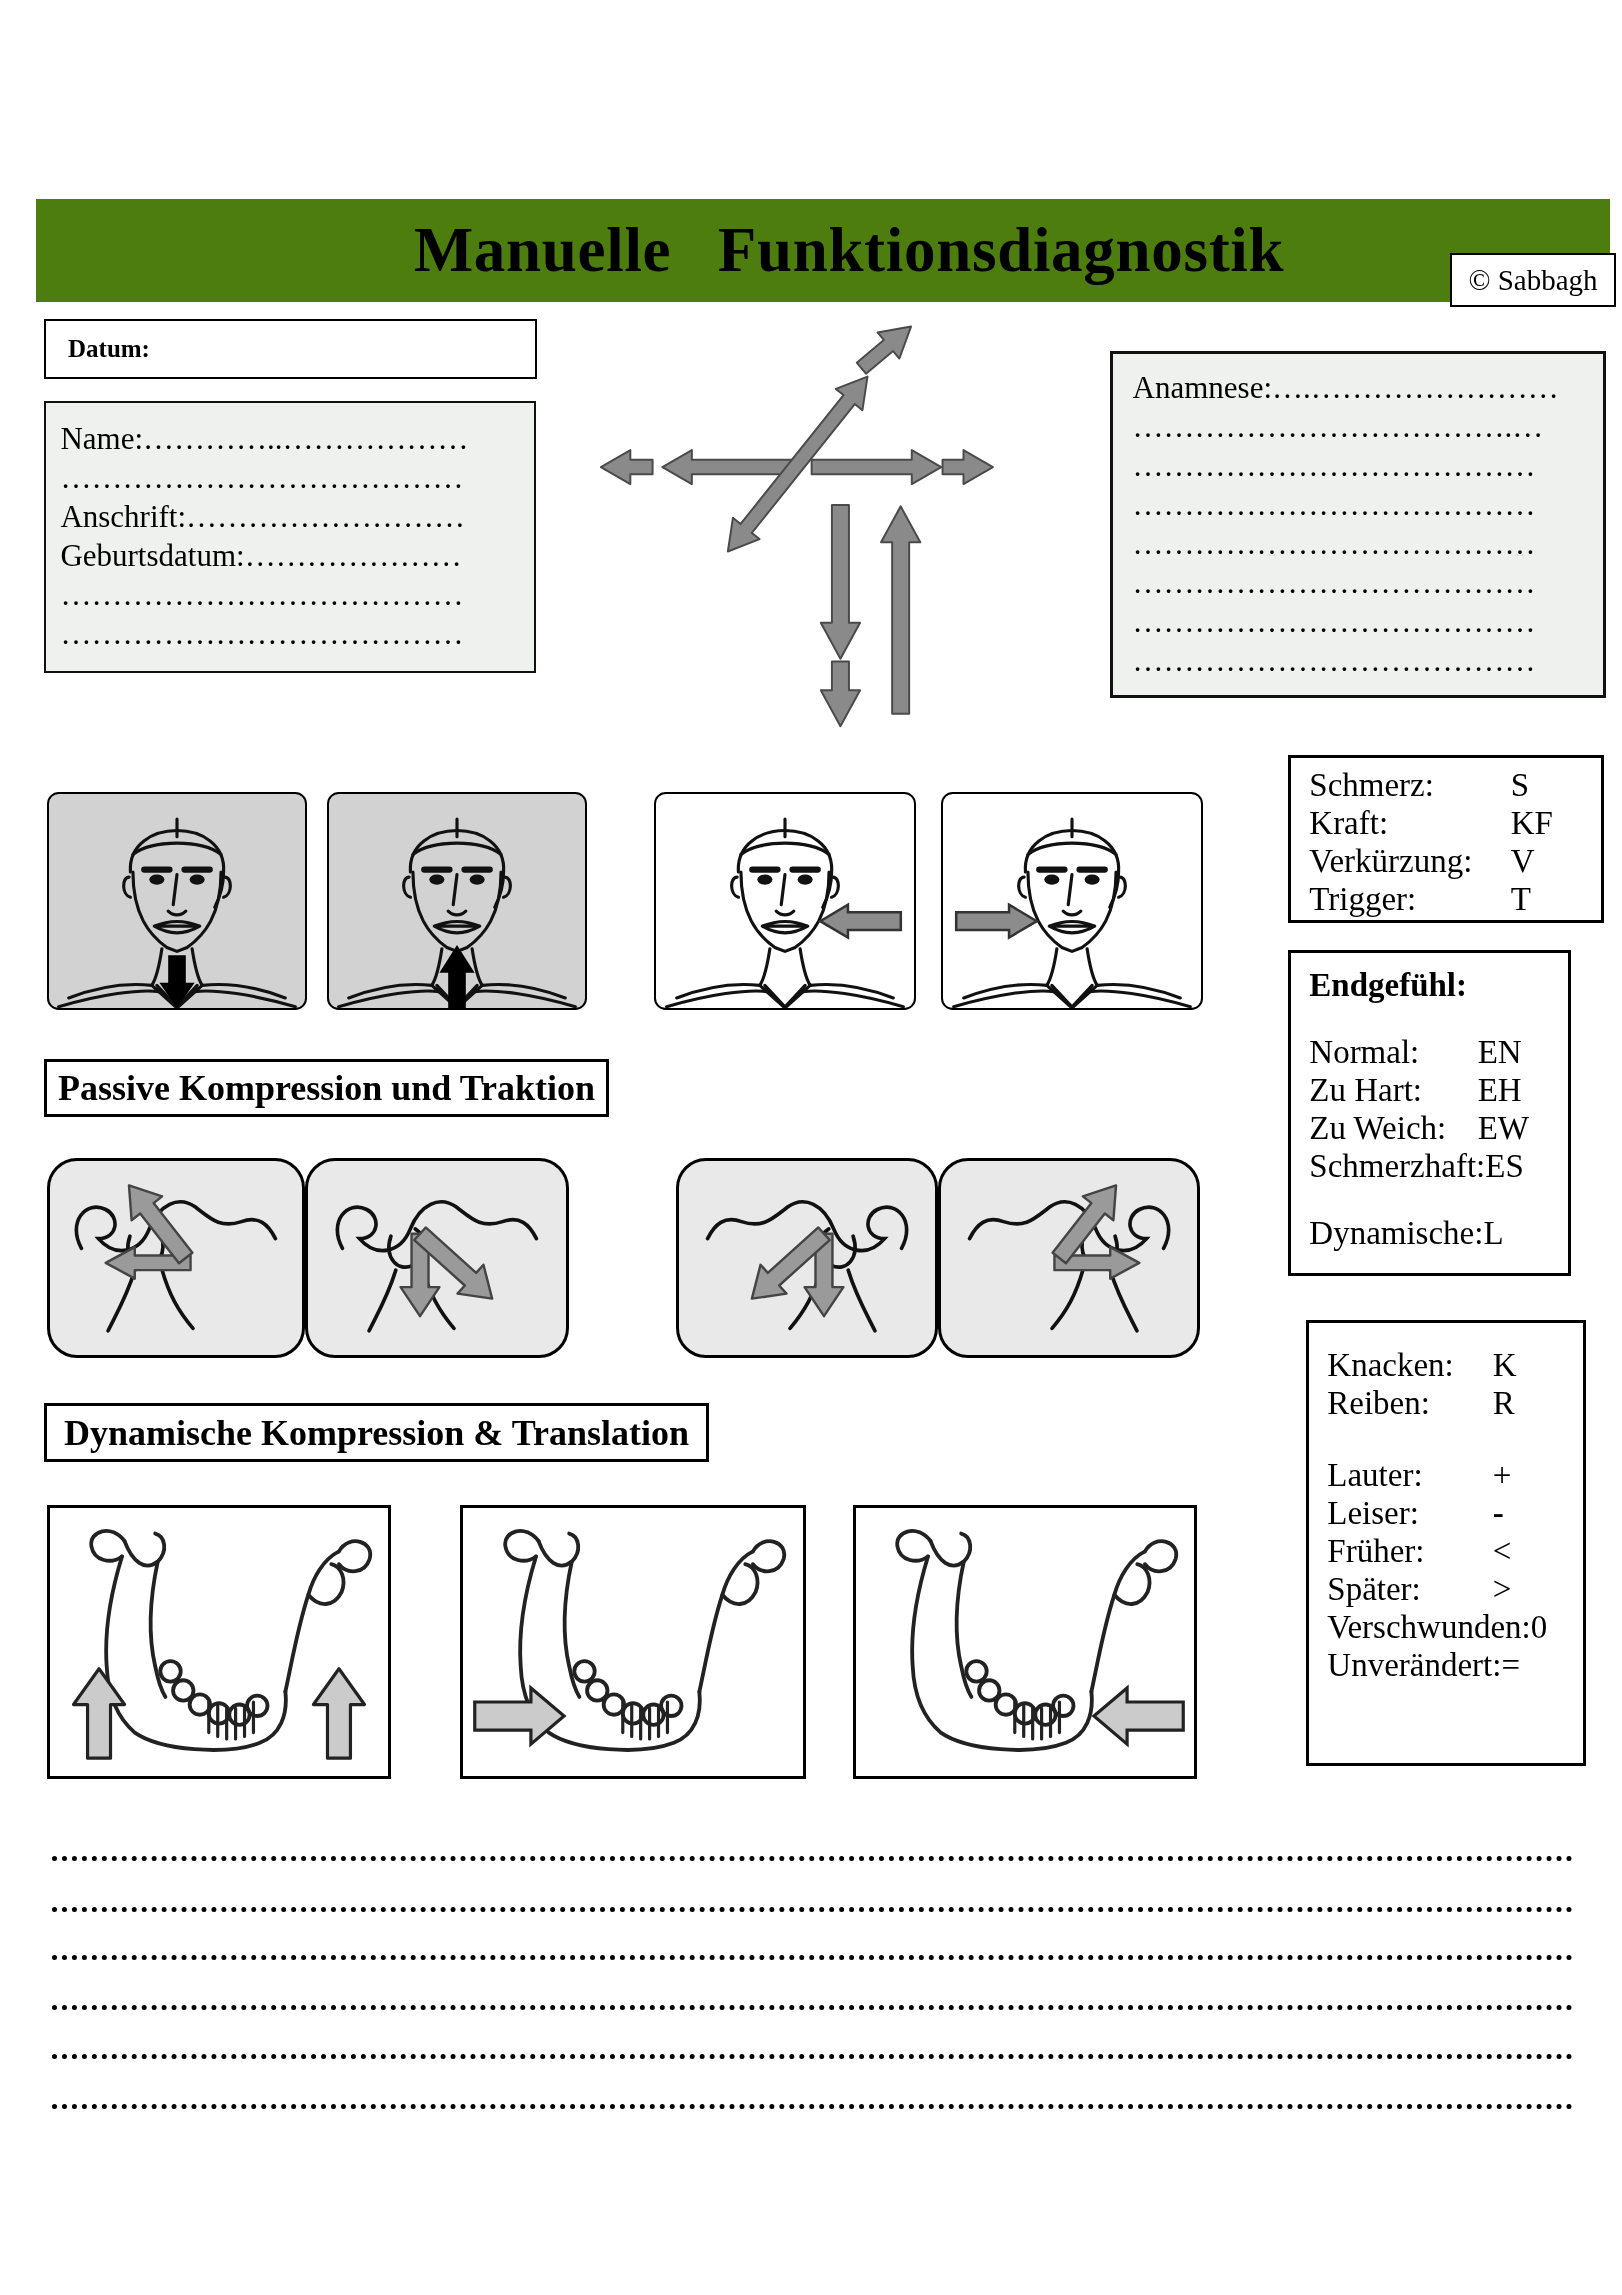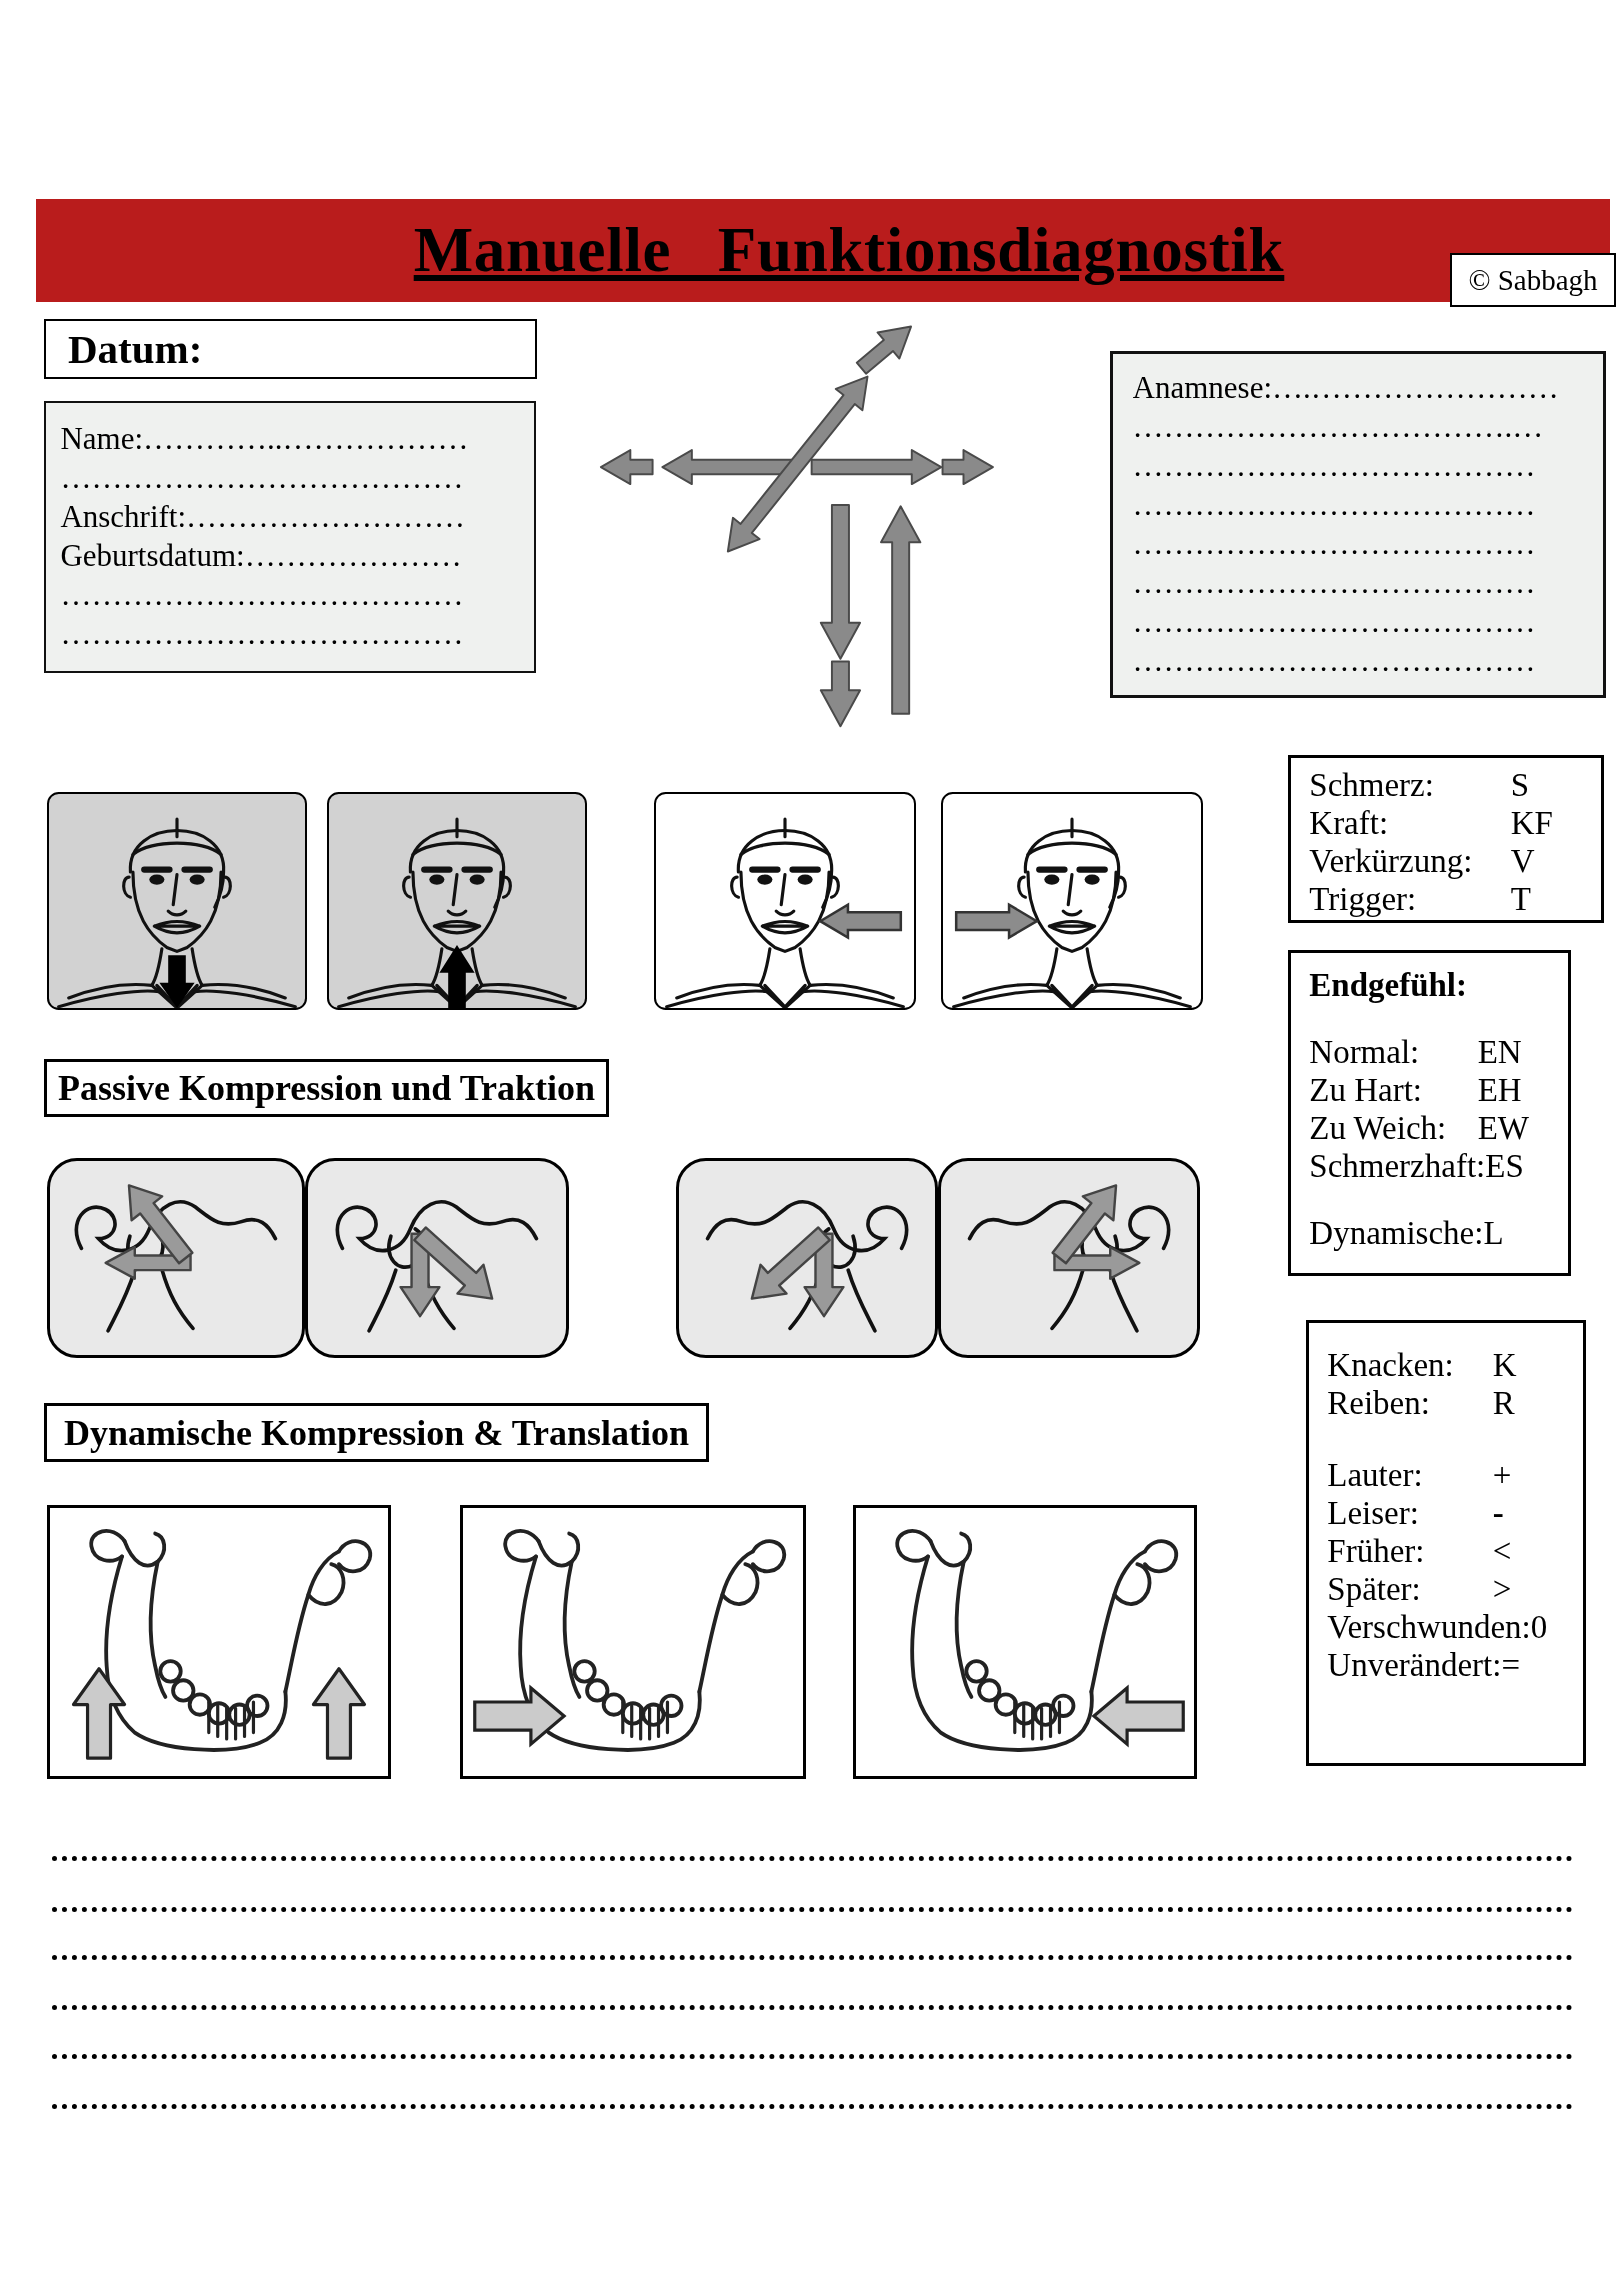--- a/index.html
+++ b/index.html
@@ -1,31 +1,31 @@
 <!DOCTYPE html>
 <html style="font-size:10.5px"><head>
 <meta charset="utf-8">
 <style>
   html,body{margin:0;padding:0;background:#ffffff;}
   #page{position:relative;width:1623px;height:2295px;background:#ffffff;
         font-family:"Liberation Serif", serif;color:#000;overflow:hidden;}
 
   
   .titlebar{position:absolute;left:36px;top:199px;width:1574px;height:103px;
-            background:#b91c1c;display:flex;align-items:center;justify-content:center;text-decoration:underline;}
+            background:#4d7c0f;display:flex;align-items:center;justify-content:center;}
   .titlebar .title{font-size:63px;font-weight:bold;letter-spacing:0.7px;word-spacing:30px;
             transform:translateX(26px);}
   .copyright-box{position:absolute;left:1450px;top:253px;width:162px;height:50px;
             background:#ffffff;border:2.6px solid #000;display:flex;align-items:center;
             justify-content:center;font-size:29px;}
 
   
   .datum-box{position:absolute;left:44px;top:319px;width:489px;height:56px;
             border:2.6px solid #000;background:#fff;display:flex;align-items:center;}
-  .datum-box span{font-size:41px;font-weight:bold;margin-left:22px;}
+  .datum-box span{font-size:25px;font-weight:bold;margin-left:22px;}
   .patient-box{position:absolute;left:44px;top:401px;width:492px;height:272px;
             border:2.6px solid #111;background:#eff1ef;padding:15.7px 14.4px;box-sizing:border-box;}
   .patient-box div{font-size:31px;line-height:39px;white-space:nowrap;overflow:hidden;}
   .anamnese-box{position:absolute;left:1074px;top:351px;width:496px;height:347px;
             border:3.3px solid #111;background:#eff1ef;padding:14.4px 19.6px;box-sizing:border-box;margin-left:36px;}
   .anamnese-box div{font-size:31px;line-height:39px;white-space:nowrap;overflow:hidden;}
 
   
   .sec-header{position:absolute;border:3.3px solid #000;background:#fff;display:flex;
             align-items:center;justify-content:center;font-size:36px;font-weight:bold;box-sizing:border-box;}

